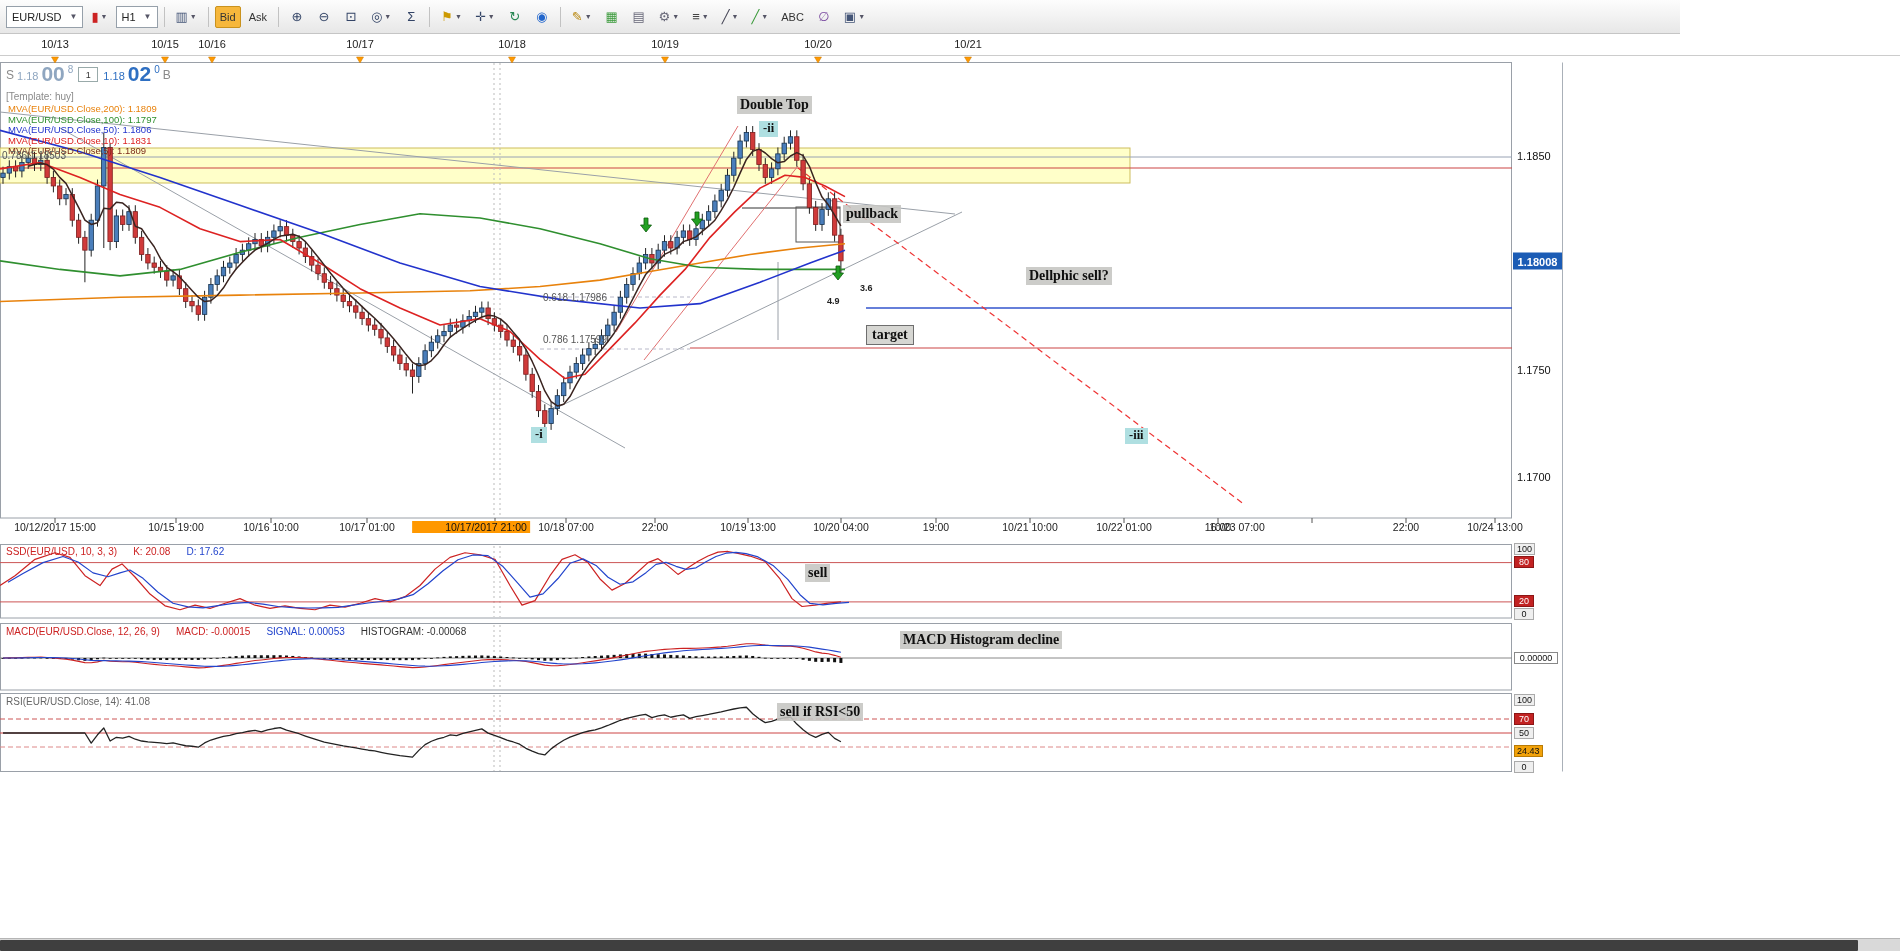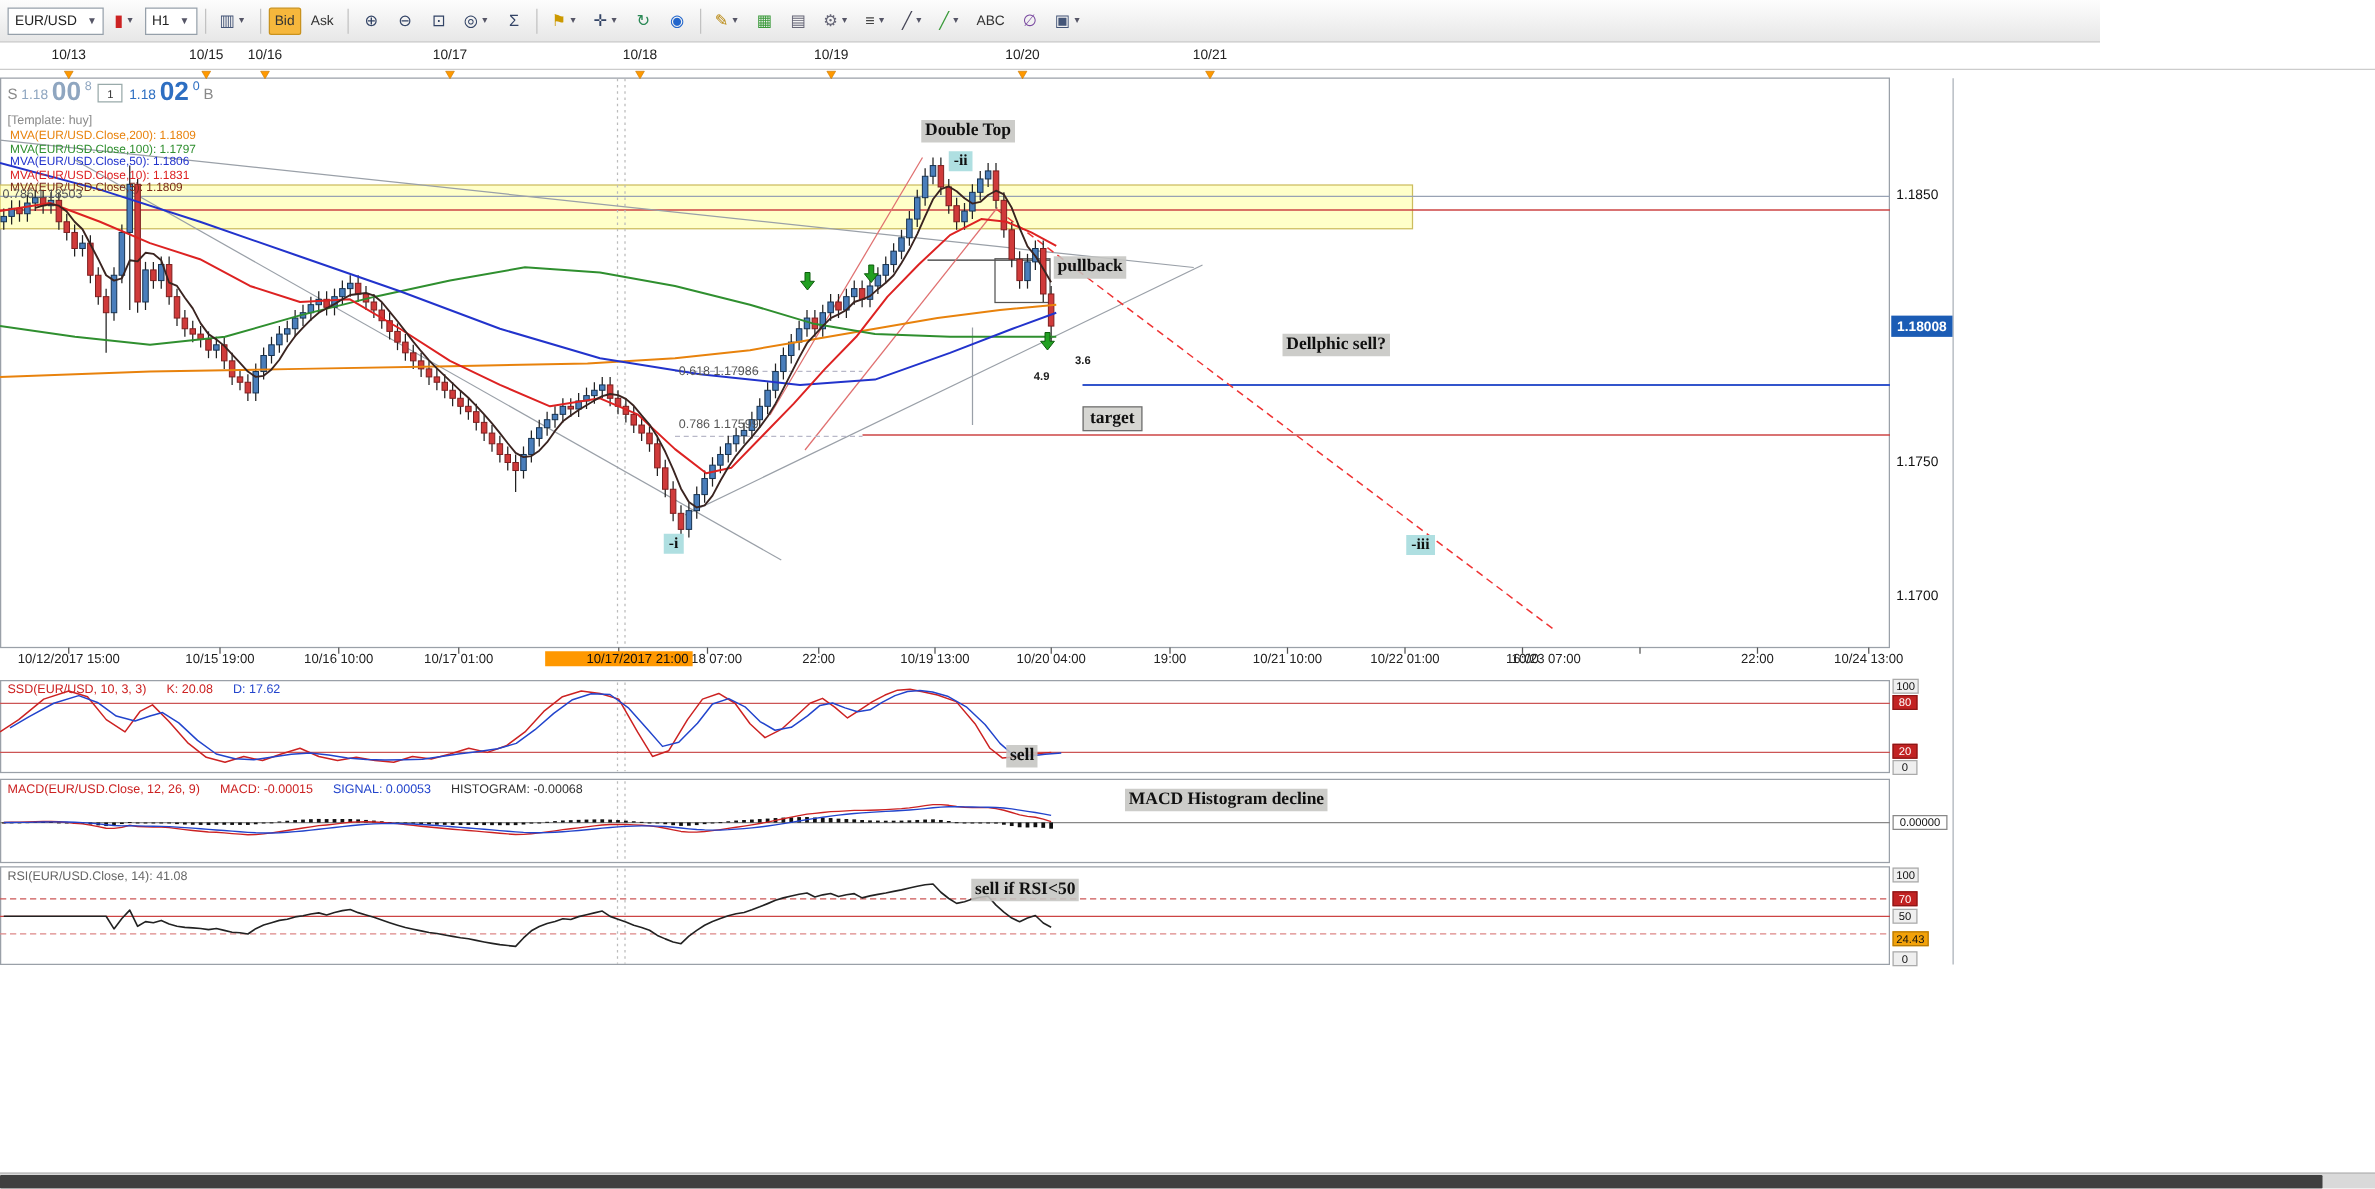--- a/index.html
+++ b/index.html
@@ -692,40 +692,40 @@
     <div class="overlay-label" style="top: 134.5px; color: rgb(221, 34, 34);">MVA(EUR/USD.Close,10): 1.1831</div>
     <div class="overlay-label" style="top: 145px; color: rgb(122, 42, 26);">MVA(EUR/USD.Close,5): 1.1809</div>
     <div class="price-label" style="top: 156px;">1.1850</div>
     <div class="price-label" style="top: 370px;">1.1750</div>
     <div class="price-label" style="top: 477px;">1.1700</div>
     <div class="price-badge" style="top: 261px; background: rgb(27, 92, 181);">1.18008</div>
     <div class="time-label" style="left: 55px;">10/12/2017 15:00</div>
     <div class="time-label" style="left: 176px;">10/15 19:00</div>
     <div class="time-label" style="left: 271px;">10/16 10:00</div>
     <div class="time-label" style="left: 367px;">10/17 01:00</div>
-    <div class="time-label hl" style="left: 495px; padding-left: 33px;">10/17/2017 21:00</div>
+    <div class="time-label hl" style="left: 471px; padding-left: 33px;">10/17/2017 21:00</div>
     <div class="time-label" style="left: 566px;">10/18 07:00</div>
     <div class="time-label" style="left: 655px;">22:00</div>
     <div class="time-label" style="left: 748px;">10/19 13:00</div>
     <div class="time-label" style="left: 841px;">10/20 04:00</div>
     <div class="time-label" style="left: 936px;">19:00</div>
     <div class="time-label" style="left: 1030px;">10/21 10:00</div>
     <div class="time-label" style="left: 1124px;">10/22 01:00</div>
     <div class="time-label" style="left: 1218px;">16:00</div>
     <div class="time-label" style="left: 1237px;">10/23 07:00</div>
     <div class="time-label" style="left: 1406px;">22:00</div>
     <div class="time-label" style="left: 1495px;">10/24 13:00</div>
     <div class="ann note" style="left: 737px; top: 96px;">Double Top</div>
     <div class="ann wave" style="left: 759px; top: 121px;">-ii</div>
     <div class="ann note" style="left: 843px; top: 205px;">pullback</div>
     <div class="ann note" style="left: 1026px; top: 267px;">Dellphic sell?</div>
     <div class="ann box" style="left: 866px; top: 325px;">target</div>
     <div class="ann wave" style="left: 531px; top: 427px;">-i</div>
     <div class="ann wave" style="left: 1125px; top: 428px;">-iii</div>
-    <div class="ann note" style="left: 805px; top: 564px; margin-top: 32px;">sell</div>
+    <div class="ann note" style="left: 805px; top: 564px;">sell</div>
     <div class="ann note" style="left: 900px; top: 631px;">MACD Histogram decline</div>
     <div class="ann note" style="left: 777px; top: 703px;">sell if RSI&lt;50</div>
     <div class="ann fib" style="left: 543px; top: 292px;">0.618 1.17986</div>
     <div class="ann fib" style="left: 543px; top: 334px;">0.786 1.17599</div>
     <div class="ann fib" style="left: 2px; top: 150px;">0.786 1.18503</div>
     <div class="ann tiny" style="left: 830px; top: 283px; margin-left: 30px;">3.6</div>
     <div class="ann tiny" style="left: 827px; top: 296px;">4.9</div>
     <div class="badge plain" style="top: 549px;">100</div>
     <div class="badge red" style="top: 562px;">80</div>
     <div class="badge red" style="top: 601px;">20</div>

